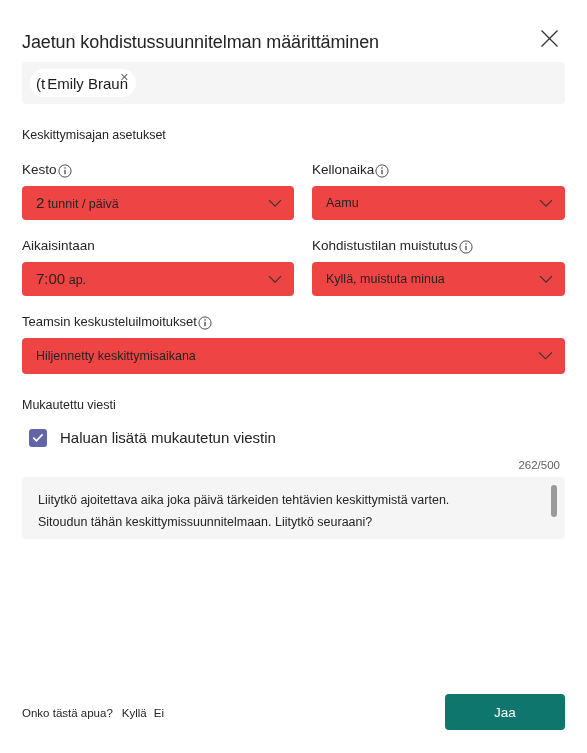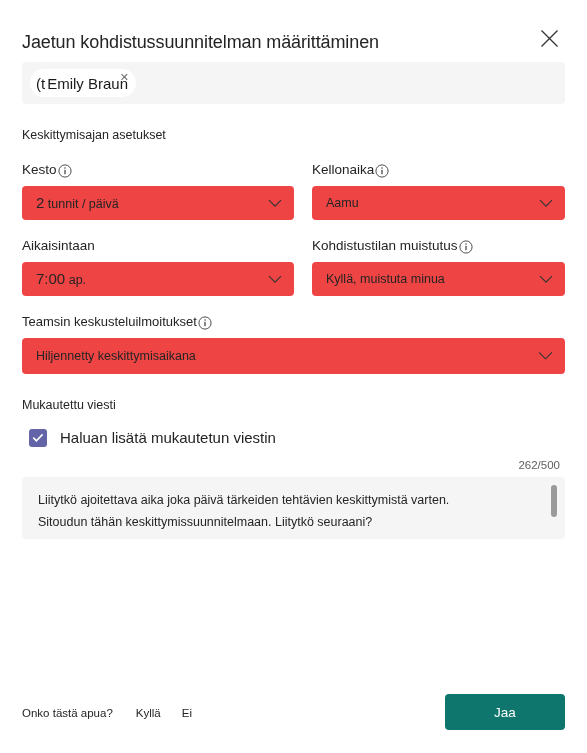--- a/index.html
+++ b/index.html
@@ -242,21 +242,21 @@
   .footer {
     position: absolute;
     left: 0; right: 0; bottom: 0;
     height: 66px;
     display: flex;
     align-items: center;
     justify-content: space-between;
     padding: 0 22px 14px 22px;
   }
   .helpful {
-    display: flex; align-items: baseline; gap: 21px;
+    display: flex; align-items: baseline; gap: 7px;
     font-size: 11.5px;
     color: #242424;
     line-height: 16px;
   }
   .helpful-q { margin-right: 2px; }
   .helpful-opt { cursor: pointer; color: #242424; }
   .share-btn {
     width: 120px; height: 36px;
     background: #0f766e;
     color: #ffffff;

